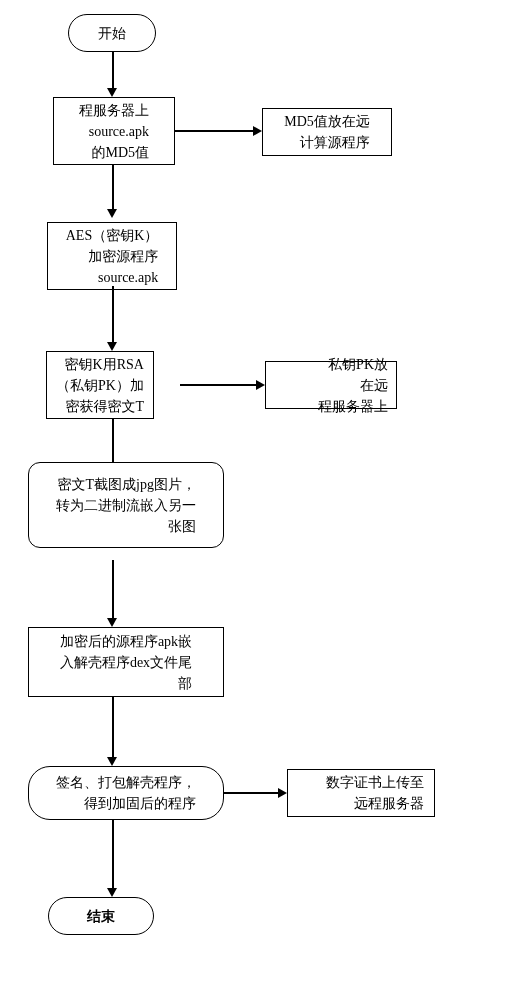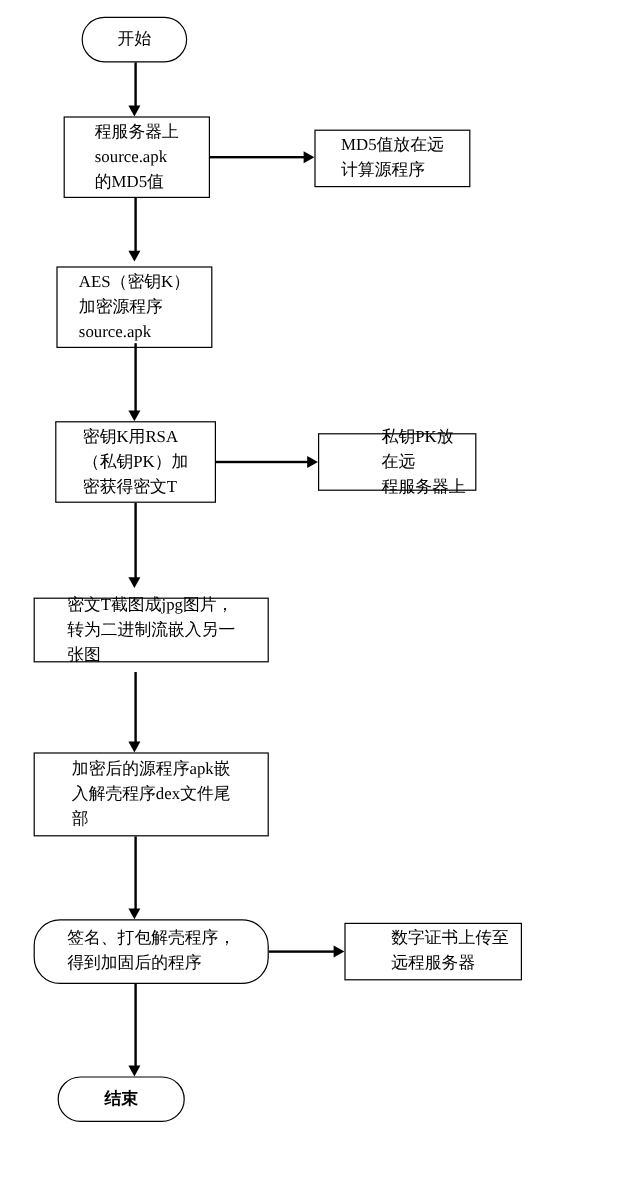--- a/index.html
+++ b/index.html
@@ -11,21 +11,21 @@
       font-size: 14px;
       position: relative;
     }
     .node {
       position: absolute;
       border: 1.5px solid #000;
       background: #fff;
       display: flex;
       align-items: center;
       justify-content: center;
-      text-align: left;
+      text-align: right;
       padding: 6px 8px;
       line-height: 1.5;
     }
     .terminator {
       border-radius: 22px;
       min-height: 38px;
     }
     .process {
       border-radius: 0;
     }
@@ -84,38 +84,38 @@
 
 <div class="node process" style="left:47px; top:222px; width:130px; height:68px;">
   <span style="white-space: pre-line;">AES（密钥K）
 加密源程序
 source.apk</span>
 </div>
 
 <div class="arrow-v" style="left:112px; top:286px; height:58px;"></div>
 <div class="arrowhead-down" style="left:107px; top:342px;"></div>
 
-<div class="node process" style="left:46px; top:351px; width:134px; height:68px;">
+<div class="node process" style="left:46px; top:351px; width:108px; height:68px;">
   <span style="white-space: pre-line;">密钥K用RSA
 （私钥PK）加
 密获得密文T</span>
 </div>
 
 <div class="arrow-h" style="left:180px; top:384px; width:78px;"></div>
 <div class="arrowhead-right" style="left:256px; top:380px;"></div>
 
 <div class="node process" style="left:265px; top:361px; width:132px; height:48px;">
   <span style="white-space: pre-line; margin-left: 44px;">私钥PK放在远
 程服务器上</span>
 </div>
 
 <div class="arrow-v" style="left:112px; top:419px; height:64px;"></div>
 <div class="arrowhead-down" style="left:107px; top:481px;"></div>
 
-<div class="node process" style="left:28px; top:498px; width:196px; height:54px;">
+<div class="node process" style="left:28px; top:462px; width:196px; height:86px;border-radius:12px;">
   <span style="white-space: pre-line;">密文T截图成jpg图片，
 转为二进制流嵌入另一
 张图</span>
 </div>
 
 <div class="arrow-v" style="left:112px; top:560px; height:60px;"></div>
 <div class="arrowhead-down" style="left:107px; top:618px;"></div>
 
 <div class="node process" style="left:28px; top:627px; width:196px; height:70px;">
   <span style="white-space: pre-line;">加密后的源程序apk嵌

